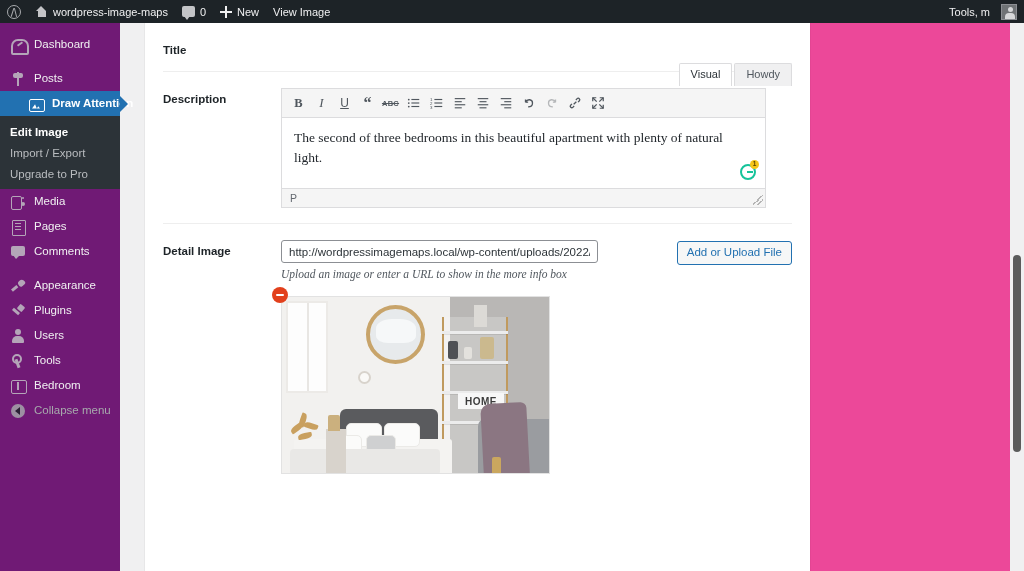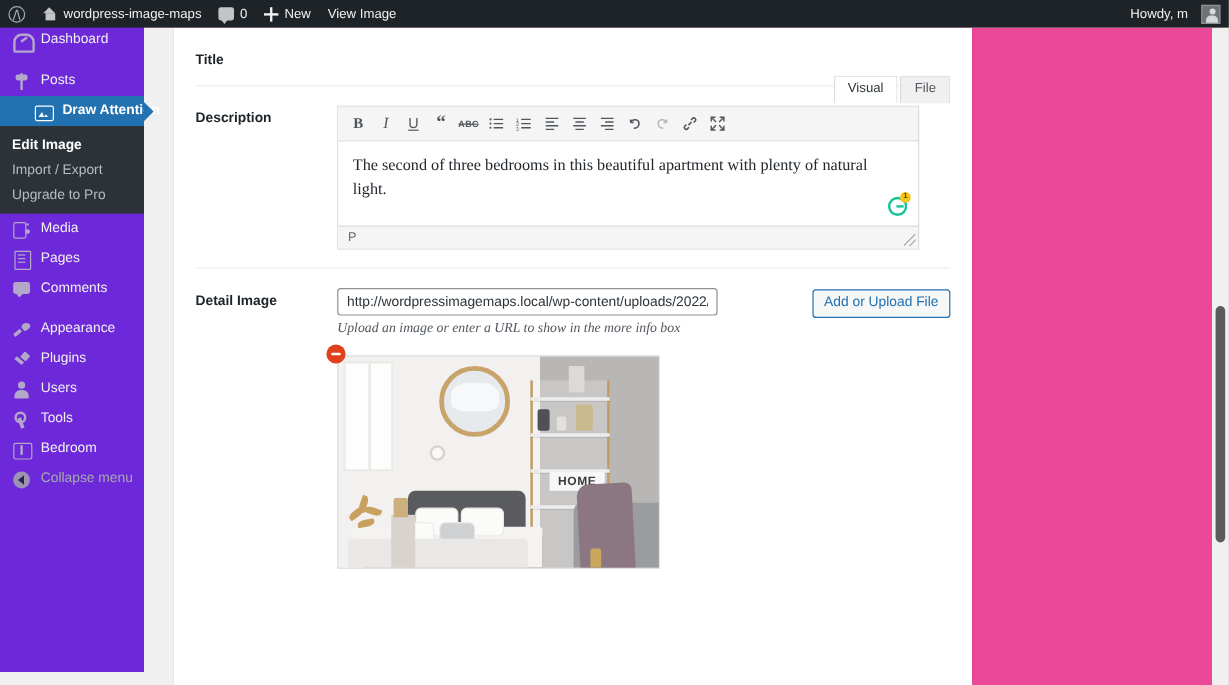--- a/index.html
+++ b/index.html
@@ -85,23 +85,23 @@
     content: ""; position: absolute; left: 5.5px; top: 2.5px;
     width: 5px; height: 5px; border-radius: 50%; background: #d6d8da;
   }
   .avatar-box::after {
     content: ""; position: absolute; left: 3px; top: 8.5px;
     width: 10px; height: 6px; border-radius: 4px 4px 0 0; background: #d6d8da;
   }
 
   
   #adminmenu {
-    position: absolute; top: 12px; left: 0;
+    position: absolute; top: 23px; left: 0;
     width: 120px; height: 548px;
-    background: #6d28d9;
+    background: #701a75;
     color: #f0f0f1;
     font-size: 11.5px;
     z-index: 40;
   }
   .menu-sep { height: 9px; }
   .menu-item {
     display: flex; align-items: center; gap: 8px;
     height: 25px; padding-left: 10px;
     color: #f0f0f1; position: relative;
     line-height: 1;
@@ -525,21 +525,21 @@
   </div>
   <div class="ab-item">
     <span class="plus-glyph"></span>
     <span>New</span>
   </div>
   <div class="ab-item">
     <span>View Image</span>
   </div>
   <div class="ab-spacer"></div>
   <div class="ab-item">
-    <span>Howdy, m</span>
+    <span>Tools, m</span>
     <span class="avatar-box"></span>
   </div>
 </div>
 
 <div id="adminmenu">
   <div class="menu-sep"></div>
 
   <div class="menu-item">
     <span class="mi mi-dashboard"></span>
     <span class="mlabel">Dashboard</span>
@@ -619,21 +619,21 @@
       </div>
 
 
       <div class="form-row">
         <div class="row-label">Description</div>
         <div class="row-field">
           <div class="editor-wrap">
 
             <div class="editor-tabs">
               <div class="etab active">Visual</div>
-              <div class="etab">File</div>
+              <div class="etab">Howdy</div>
             </div>
 
             <div id="editor-box">
               <div id="editor-toolbar">
                 <div class="tb-btn tb-b">B</div>
                 <div class="tb-btn tb-i">I</div>
                 <div class="tb-btn tb-u">U</div>
                 <div class="tb-btn tb-q">“</div>
                 <div class="tb-btn tb-s">ABC</div>
 

